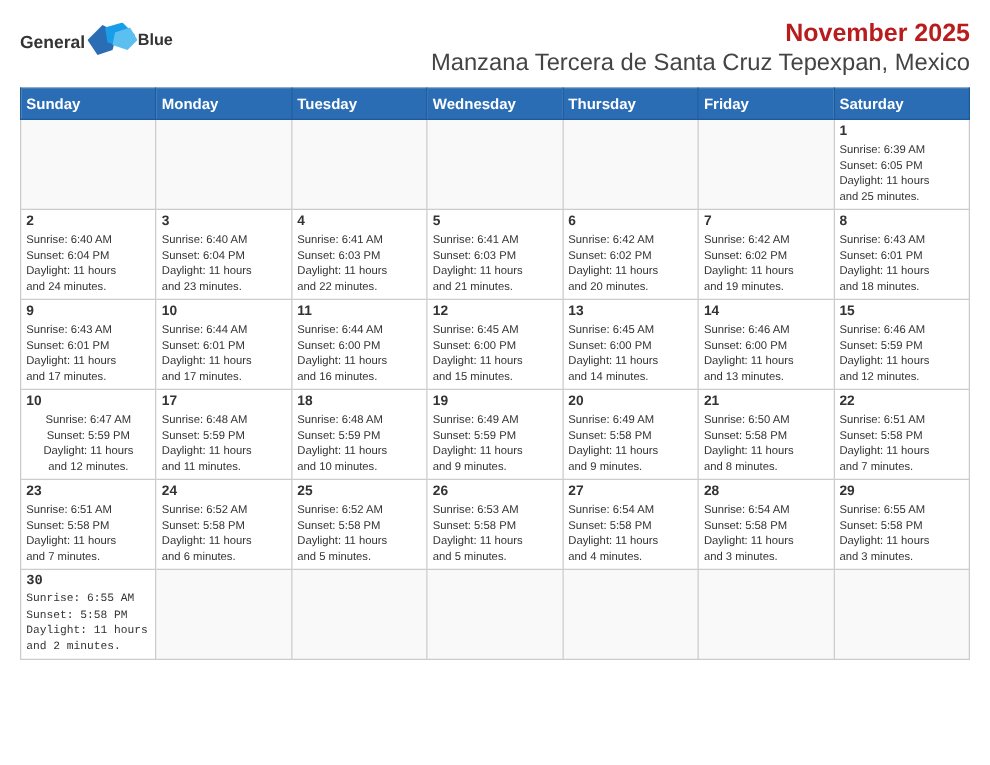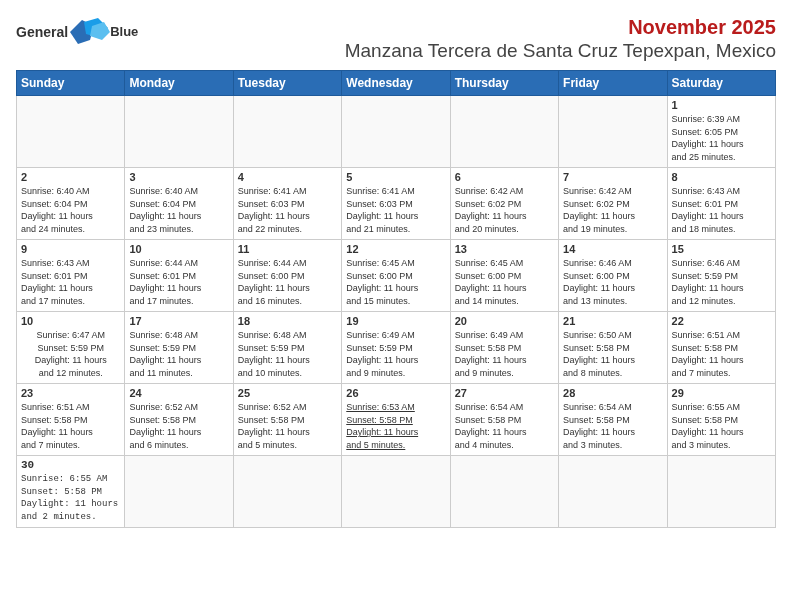--- a/index.html
+++ b/index.html
@@ -309,21 +309,21 @@
         </td>
         <td>
           <span class="day-number">25</span>
           <div class="day-info" style="white-space: pre-line;">Sunrise: 6:52 AM
 Sunset: 5:58 PM
 Daylight: 11 hours
 and 5 minutes.</div>
         </td>
         <td>
           <span class="day-number">26</span>
-          <div class="day-info" style="white-space: pre-line; text-decoration: underline;">Sunrise: 6:53 AM
+          <div class="day-info" style="white-space: pre-line;">Sunrise: 6:53 AM
 Sunset: 5:58 PM
 Daylight: 11 hours
 and 5 minutes.</div>
         </td>
         <td>
           <span class="day-number">27</span>
           <div class="day-info" style="white-space: pre-line;">Sunrise: 6:54 AM
 Sunset: 5:58 PM
 Daylight: 11 hours
 and 4 minutes.</div>

